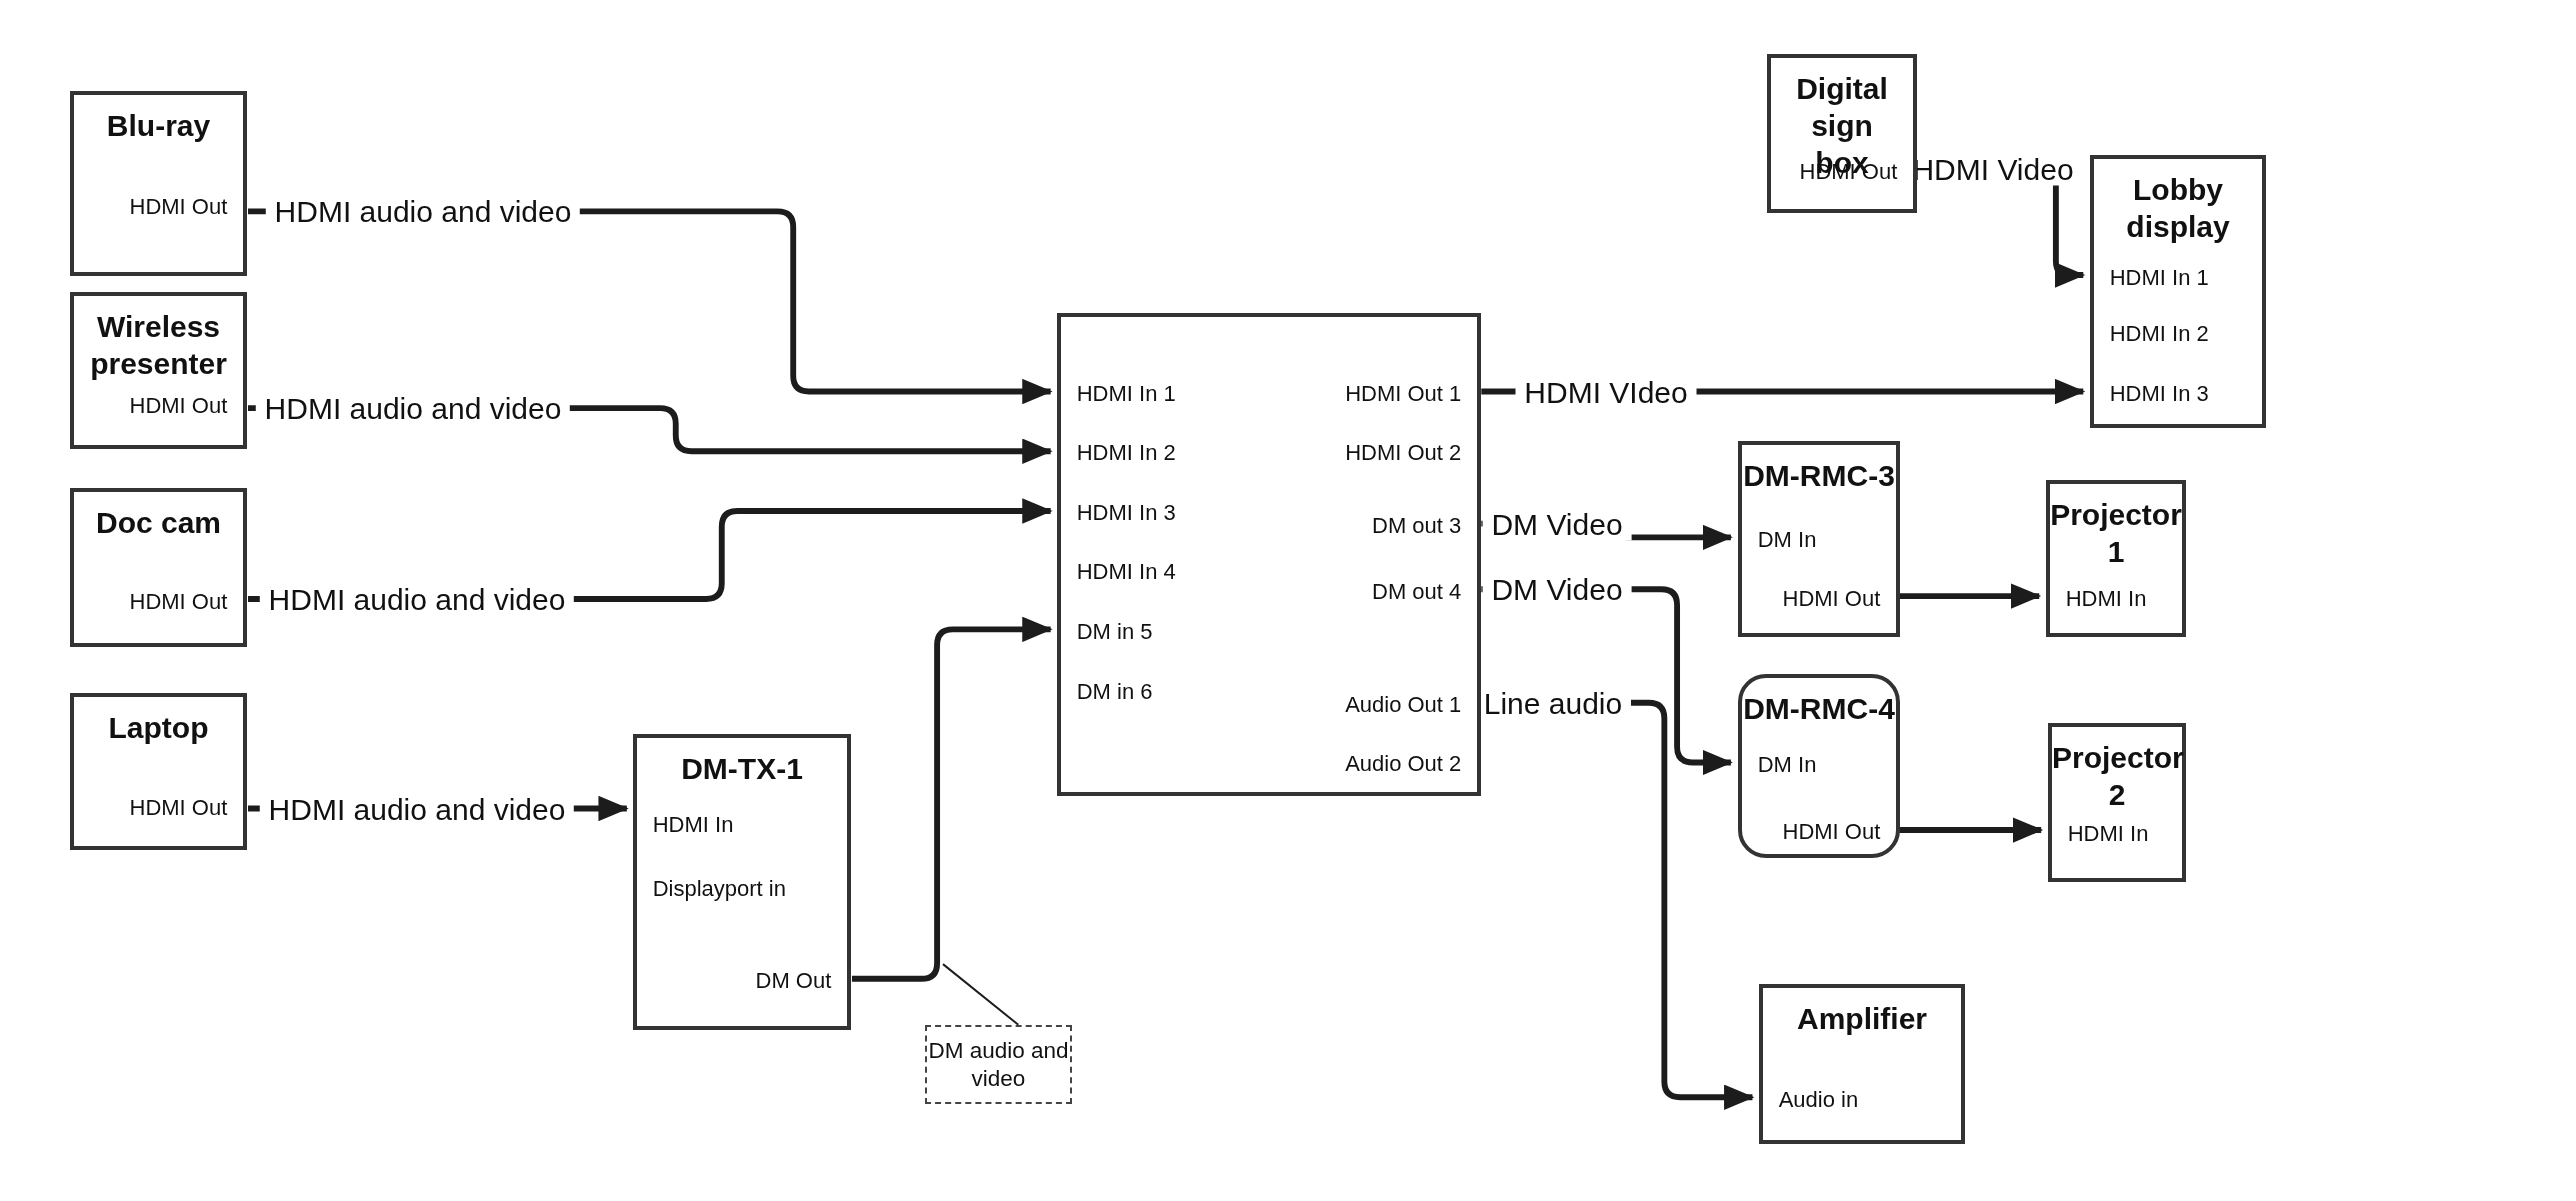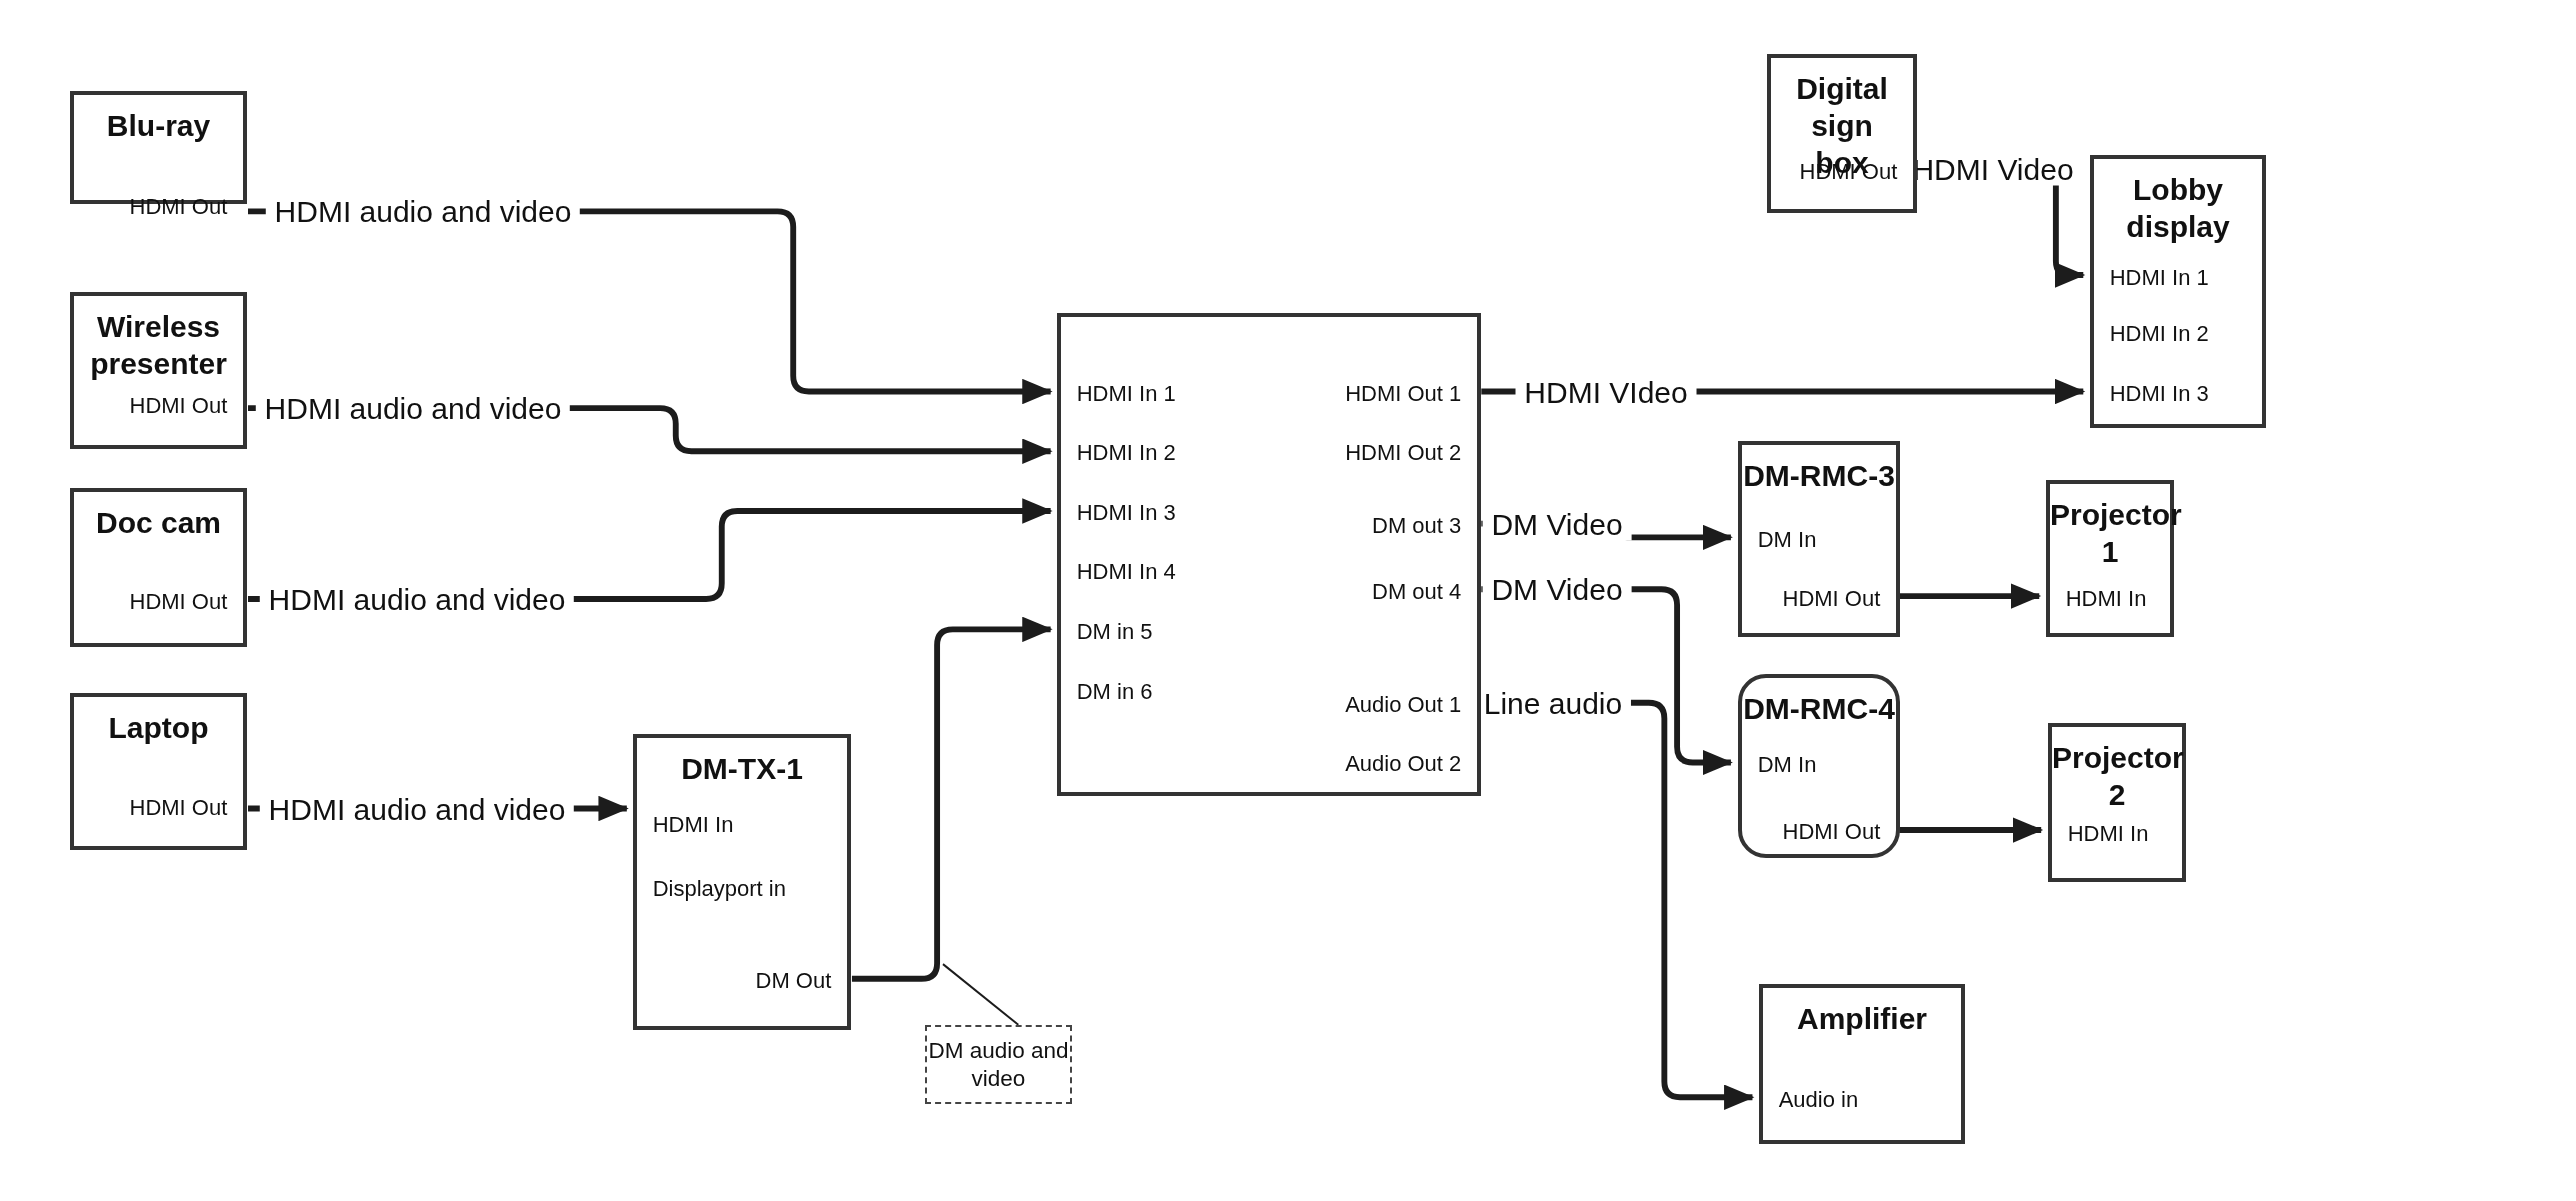--- a/index.html
+++ b/index.html
@@ -77,21 +77,21 @@
       <path d="M 870 1000 L 941 1000 Q 957 1000 957 984 L 957 659 Q 957 643 973 643 L 1073 643" fill="none" stroke="#1c1c1c" stroke-width="6" stroke-linejoin="round" marker-end="url(#arrowhead)"></path>
       <path d="M 1513 400 L 2128 400" fill="none" stroke="#1c1c1c" stroke-width="6" stroke-linejoin="round" marker-end="url(#arrowhead)"></path>
       <path d="M 1513 535 L 1648 535 Q 1655 535 1655 542 L 1655 542 Q 1655 549 1662 549 L 1768 549" fill="none" stroke="#1c1c1c" stroke-width="6" stroke-linejoin="round" marker-end="url(#arrowhead)"></path>
       <path d="M 1513 602 L 1697 602 Q 1713 602 1713 618 L 1713 763 Q 1713 779 1729 779 L 1768 779" fill="none" stroke="#1c1c1c" stroke-width="6" stroke-linejoin="round" marker-end="url(#arrowhead)"></path>
       <path d="M 1513 718 L 1684 718 Q 1700 718 1700 734 L 1700 1105 Q 1700 1121 1716 1121 L 1790 1121" fill="none" stroke="#1c1c1c" stroke-width="6" stroke-linejoin="round" marker-end="url(#arrowhead)"></path>
       <path d="M 1958 173 L 2084 173 Q 2100 173 2100 189 L 2100 267 Q 2100 281 2114 281 L 2128 281" fill="none" stroke="#1c1c1c" stroke-width="6" stroke-linejoin="round" marker-end="url(#arrowhead)"></path>
       <path d="M 1940 609 L 2083 609" fill="none" stroke="#1c1c1c" stroke-width="6" stroke-linejoin="round" marker-end="url(#arrowhead)"></path>
       <path d="M 1940 848 L 2085 848" fill="none" stroke="#1c1c1c" stroke-width="6" stroke-linejoin="round" marker-end="url(#arrowhead)"></path>
       <path d="M 963 985 L 1040 1047" fill="none" stroke="#1c1c1c" stroke-width="2" stroke-linejoin="round"></path>
     </svg>
-<div class="node" style="left: 70px; top: 91px; width: 177px; height: 113px; text-decoration: underline;">
+<div class="node" style="left: 70px; top: 91px; width: 177px; height: 185px; text-decoration: underline;">
       <div class="node-title">Blu-ray</div>
       <div class="port right" style="top: 95px;">HDMI Out</div>
     </div>
     <div class="node" style="left: 70px; top: 292px; width: 177px; height: 157px;">
       <div class="node-title">Wireless<br>presenter</div>
       <div class="port right" style="top: 93px;">HDMI Out</div>
     </div>
     <div class="node" style="left: 70px; top: 488px; width: 177px; height: 159px;">
       <div class="node-title">Doc cam</div>
       <div class="port right" style="top: 93px;">HDMI Out</div>
@@ -128,21 +128,21 @@
       <div class="node-title">Lobby<br>display</div>
       <div class="port left" style="top: 102px;">HDMI In 1</div>
       <div class="port left" style="top: 158px;">HDMI In 2</div>
       <div class="port left" style="top: 218px;">HDMI In 3</div>
     </div>
     <div class="node" style="left: 1738px; top: 441px; width: 162px; height: 196px;">
       <div class="node-title">DM-RMC-3</div>
       <div class="port left" style="top: 78px;">DM In</div>
       <div class="port right" style="top: 137px;">HDMI Out</div>
     </div>
-    <div class="node" style="left: 2046px; top: 480px; width: 128px; height: 157px;">
+    <div class="node" style="left: 2046px; top: 480px; width: 140px; height: 157px;">
       <div class="node-title">Projector 1</div>
       <div class="port left" style="top: 98px;">HDMI In</div>
     </div>
     <div class="node" style="left: 1738px; top: 674px; width: 162px; height: 184px; border-radius: 28px;">
       <div class="node-title">DM-RMC-4</div>
       <div class="port left" style="top: 70px;">DM In</div>
       <div class="port right" style="top: 137px;">HDMI Out</div>
     </div>
     <div class="node" style="left: 2048px; top: 723px; width: 138px; height: 159px;">
       <div class="node-title">Projector 2</div>

